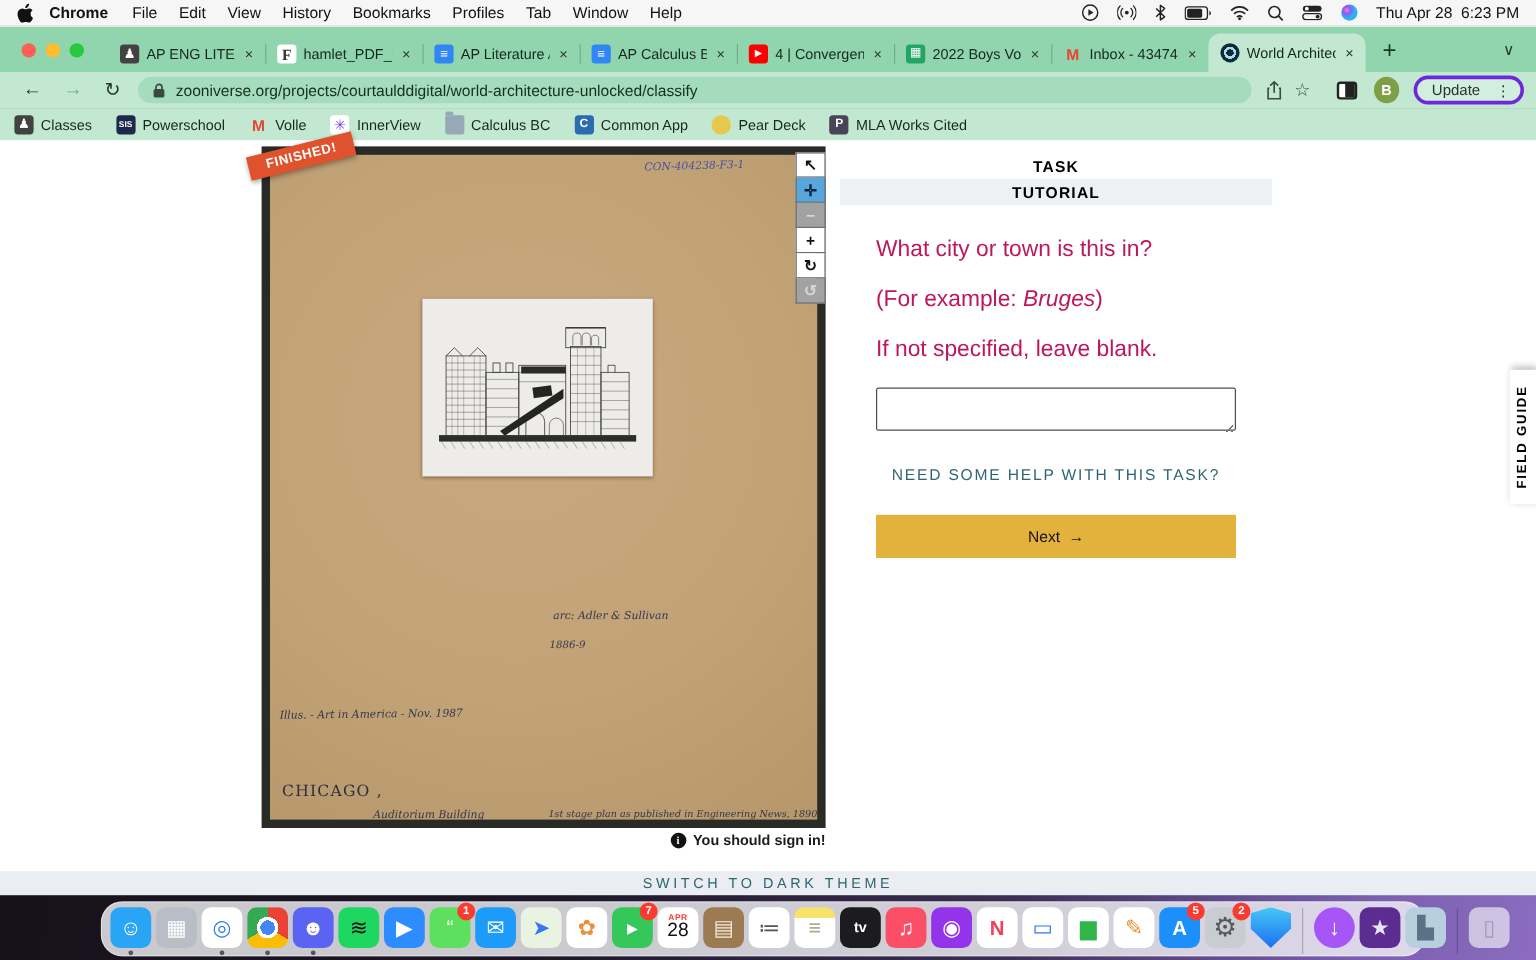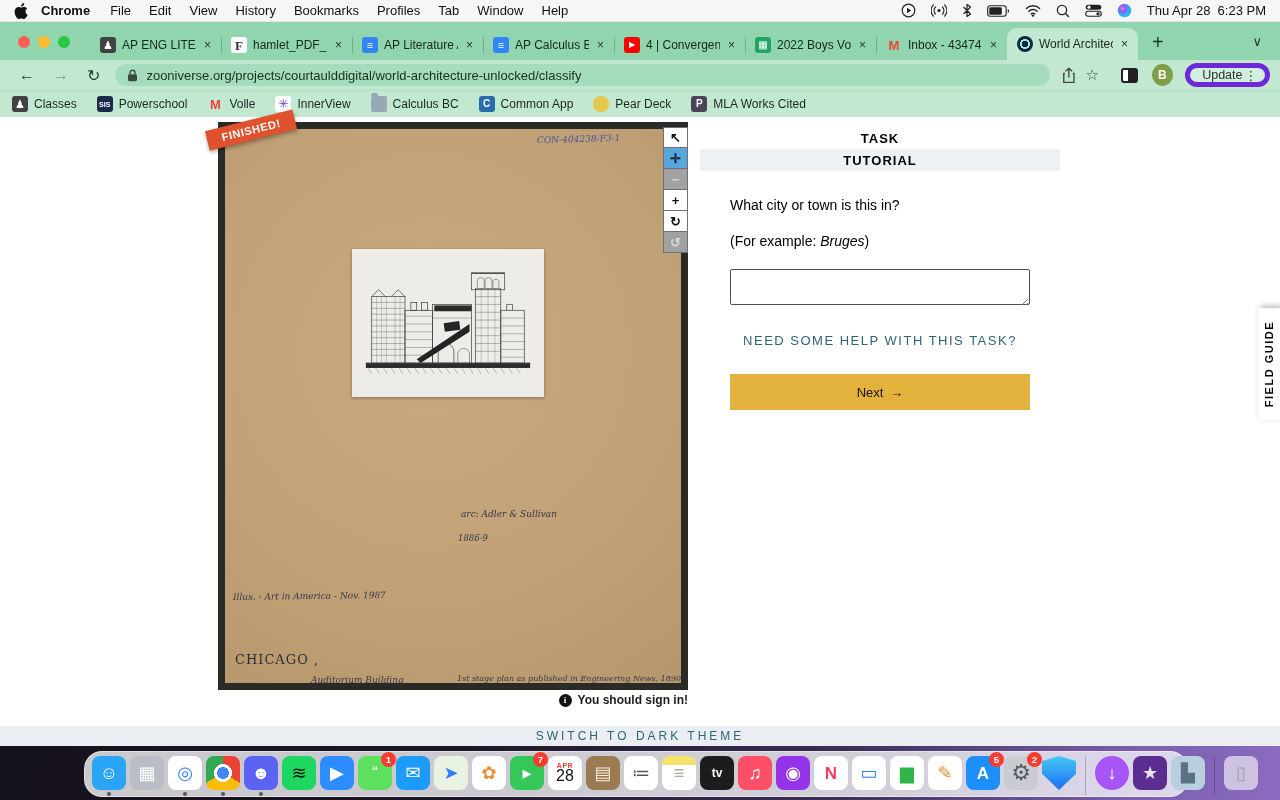--- a/index.html
+++ b/index.html
@@ -56,22 +56,22 @@
   #urlpill { margin-left:6px; width:952px; height:22px; background:#a6dcbe; border-radius:12px;
     display:flex; align-items:center; padding:0 12px; gap:8px; }
   #urltext { font-size:13px; color:#15301f; }
   #share-icon,#star-icon { color:#3c4a41; }
   #share-icon{ margin-left:12px; }
   #star-icon{ font-size:15px; margin-left:10px;}
   #sidebar-icon { width:17px; height:15px; border:2px solid #222; border-radius:3px; margin-left:22px; position:relative; background:#fff;}
   #sidebar-icon::after{content:"";position:absolute;right:0;top:0;bottom:0;width:60%;background:#222;}
   #avatar { width:22px; height:22px; border-radius:50%; background:#7e9f46; color:#fff; font-size:12px; font-weight:bold;
     display:flex; align-items:center; justify-content:center; margin-left:14px; }
-  #update-btn { margin-left:12px; border:5px solid #6d28d9; border-radius:13px; height:24px; padding:0 8px 0 12px;
-    display:flex; align-items:center; gap:2px; font-size:12.5px; color:#2c332e; background:rgba(255,255,255,.25); }
+  #update-btn { margin-left:12px; border:3px solid #6d28d9; border-radius:13px; height:24px; padding:0 8px 0 12px;
+    display:flex; align-items:center; gap:13px; font-size:12.5px; color:#2c332e; background:rgba(255,255,255,.25); }
 
   
   #bookmarksbar { position:absolute; top:90px; left:0; right:0; height:27px; background:#c3e8d2;
     display:flex; align-items:center; gap:20px; padding:0 12px; border-top:1px solid rgba(0,0,0,.05); }
   .bookmark { display:flex; align-items:center; gap:6px; font-size:12px; color:#17291e; }
 
   
   #page { position:absolute; top:117px; left:0; right:0; height:629px; background:#fff; }
 
   
@@ -103,21 +103,21 @@
   .tool.disabled { background:#a2a2a2; color:#d7d7d7; }
 
   
   #taskpanel { position:absolute; left:700px; top:10px; width:360px; height:568px; background:#fff; }
   #panel-tabs { display:flex; height:44px;flex-direction:column; }
   .panel-tab { flex:1; display:flex; align-items:center; justify-content:center; font-size:13px;
     font-weight:bold; letter-spacing:1px; color:#000; }
   .panel-tab.inactive { background:#edf1f4; }
   #panel-body { padding:26px 30px 0 30px; }
   #q-title { font-size:13.5px; font-weight:bold; color:#000; margin-bottom:20px; }
-  .q-line { font-size:14px; color:#000000; margin-bottom:20px; }
+  .q-line { font-size:19px; color:#be185d; margin-bottom:20px; }
   #city-input-wrap { position:relative; margin-top:2px; }
   #city-input { width:100%; height:36px; border:1px solid #4f4f4f; border-radius:2px; resize:none;
     font-family:"Liberation Sans",sans-serif; font-size:13px; padding:5px; background:#fff; }
   #resize-grip { position:absolute; right:2px; bottom:4px; width:9px; height:9px; pointer-events:none;
     background:repeating-linear-gradient(135deg, transparent 0 2px, #777 2px 3px); clip-path:polygon(100% 0,100% 100%,0 100%); }
   #help-link { display:block; text-align:center; margin-top:24px; font-size:13px; letter-spacing:1.5px;
     color:#2f6473; text-decoration:none; }
   #next-btn { margin-top:26px; width:100%; height:36px; background:#e3b23c; border:none; font-size:13px;
     color:#141414; font-family:"Liberation Sans",sans-serif; display:flex; align-items:center; justify-content:center; gap:7px; }
 
@@ -406,20 +406,21 @@
     </div>
 
   <div id="taskpanel">
     <div id="panel-tabs">
       <div class="panel-tab">TASK</div>
       <div class="panel-tab inactive">TUTORIAL</div>
     </div>
     <div id="panel-body">
       <p class="q-line">What city or town is this in?</p>
       <p class="q-line"><span>(For example: </span><em>Bruges</em><span>)</span></p>
+      <p class="q-line">If not specified, leave blank.</p>
       <div id="city-input-wrap">
         <textarea id="city-input" style=""></textarea>
         <span id="resize-grip"></span>
       </div>
       <a id="help-link" href="#">NEED SOME HELP WITH THIS TASK?</a>
       <button id="next-btn">
         <span>Next</span>
         <span>→</span>
       </button>
     </div>

